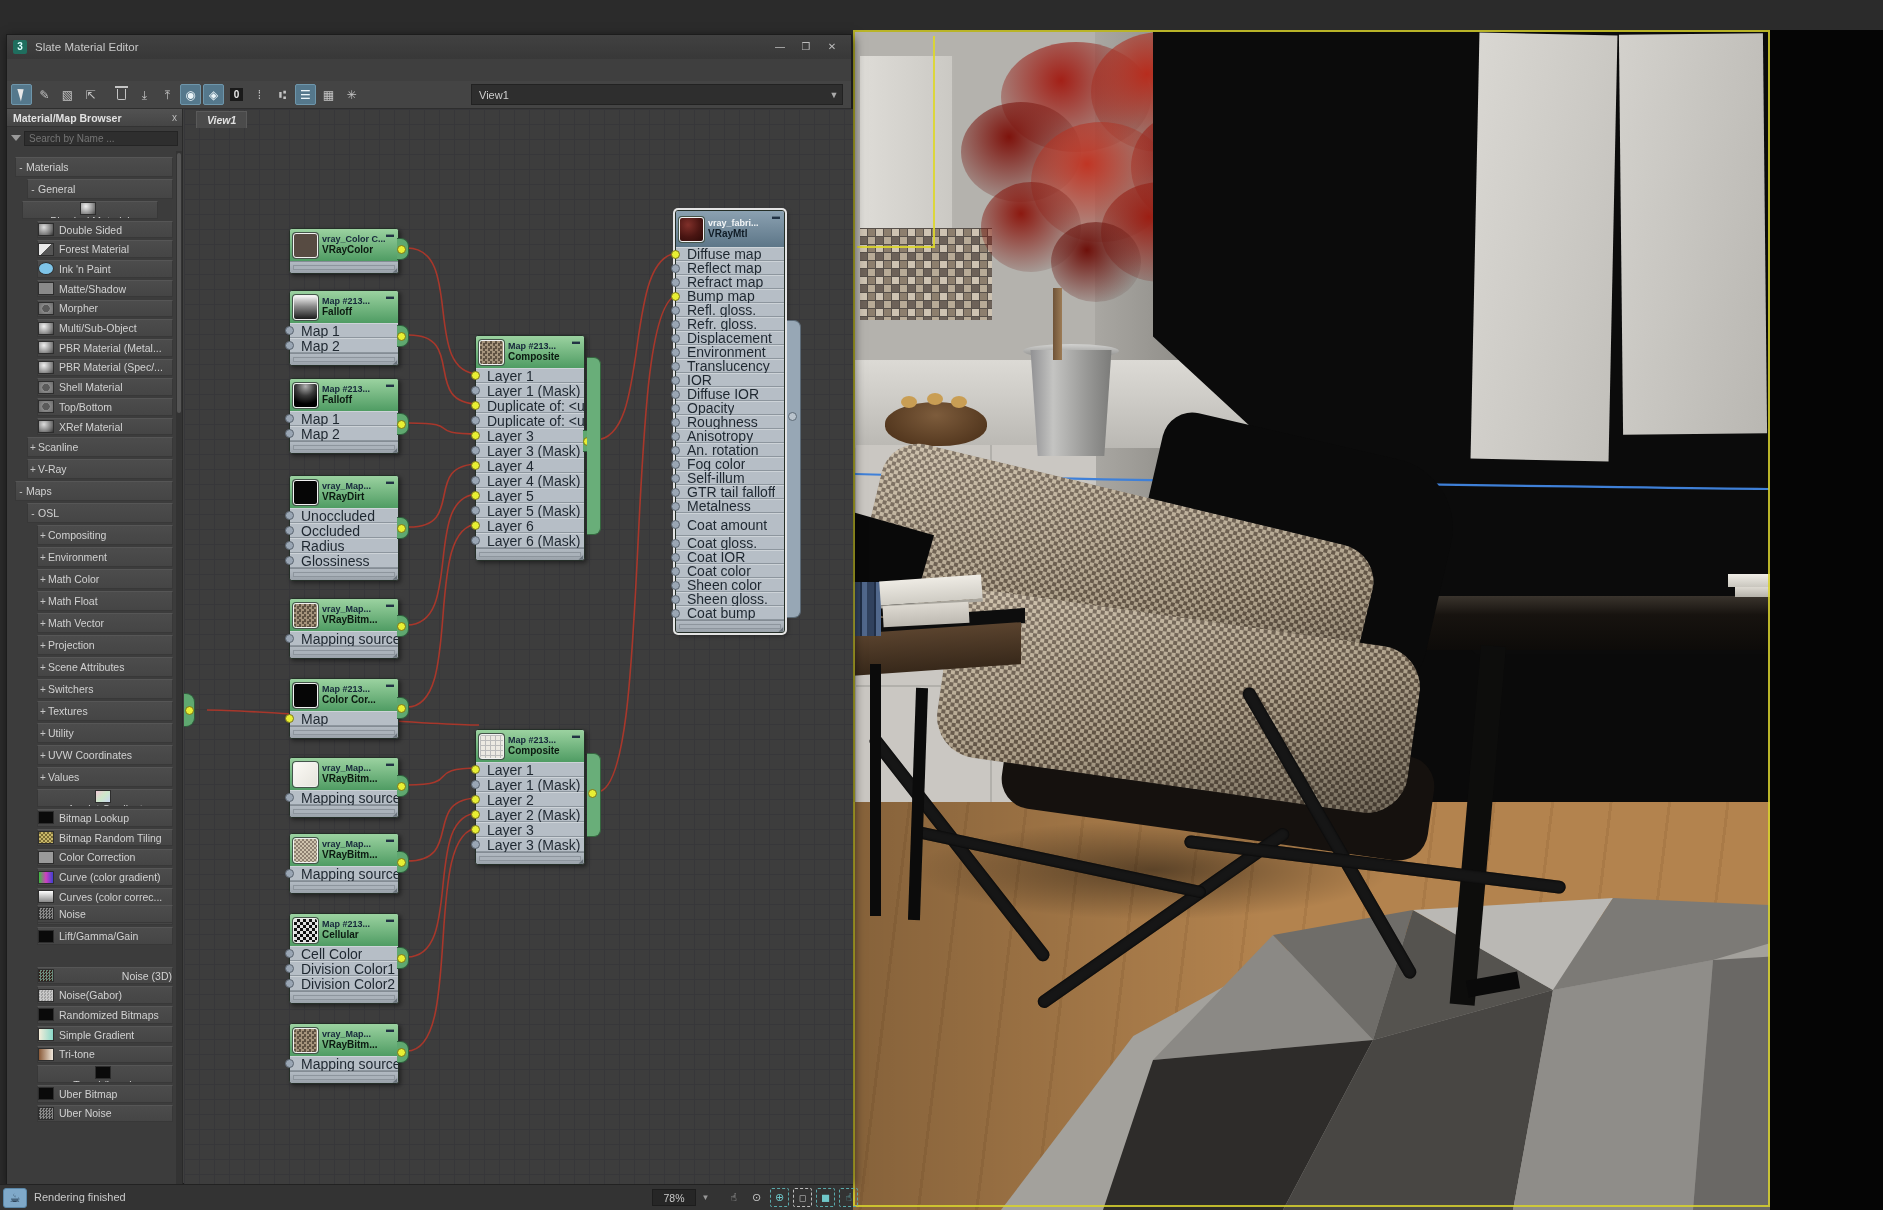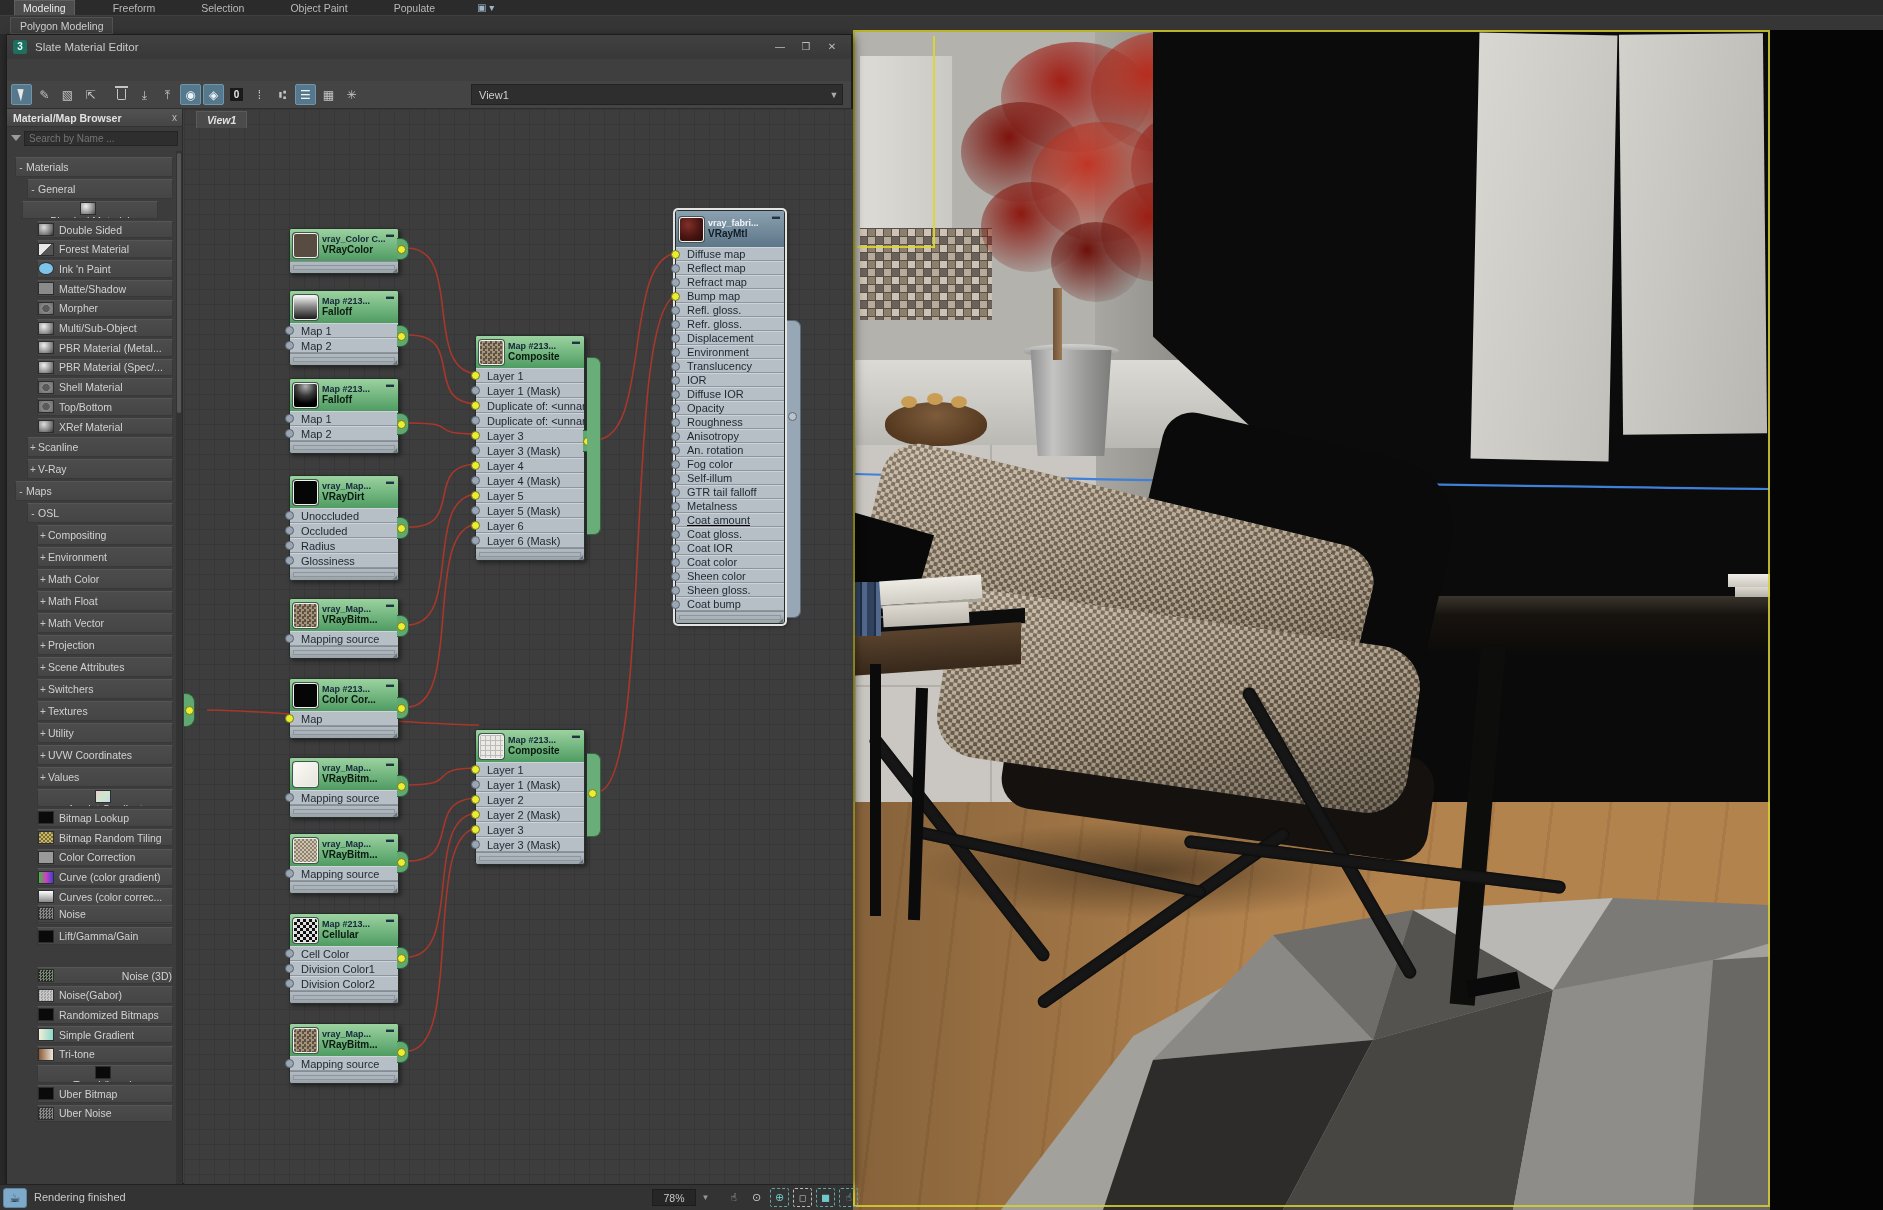--- a/index.html
+++ b/index.html
@@ -65,21 +65,21 @@
   .nhead.green{background:linear-gradient(#9bd2a0,#4f9c63);}
   .nhead.blue{background:linear-gradient(#8ba1b1,#5d7688);}
   .nthumb{width:25px;height:25px;border:1px solid #f2f2f2;border-radius:3px;flex:none;box-shadow:0 0 0 1px #44554a;}
   .ntitles{margin-left:4px;line-height:1.15;overflow:hidden;}
   .ntitle1{font-size:9px;font-weight:bold;color:#15263a;white-space:nowrap;}
   .ntitle2{font-size:10px;font-weight:bold;color:#0b1a10;white-space:nowrap;}
   .nhead.blue .ntitle1{color:#f2f5f7;}
   .nhead.blue .ntitle2{color:#101c26;}
   .ndash{position:absolute;right:4px;top:1px;color:#234;font-size:8px;}
   .nslot{position:relative;height:15px;border-top:1px solid #cdd3d8;border-bottom:1px solid #8d969e;background:#b6bec6;display:flex;align-items:center;}
-  .nslot span{font-size:11px;color:#1e2730;margin-left:11px;white-space:nowrap;overflow:hidden;}
+  .nslot span{font-size:14px;color:#1e2730;margin-left:11px;white-space:nowrap;overflow:hidden;}
   .sock{position:absolute;left:-5px;top:50%;margin-top:-4.5px;width:9px;height:9px;border-radius:50%;background:#9aa6b4;border:1px solid #5a646f;}
   .sock.yes{background:#e8ef33;border-color:#79751c;}
   .nfoot{height:12px;background:linear-gradient(#b2bac2,#9aa2aa);border-radius:0 0 3px 3px;border-top:1px solid #848c94;position:relative;}
   .nfoot:before{content:"";position:absolute;left:3px;right:3px;top:3px;height:3px;background:#aab2ba;border:1px solid #8d959d;}
   .nfoot:after{content:"◢";position:absolute;right:1px;bottom:0px;font-size:6px;color:#6a737b;}
   .nout{position:absolute;right:-11px;width:12px;height:22px;background:#5fa870;border:1px solid #2e5c3c;border-left:none;border-radius:0 8px 8px 0;}
   .nout i{position:absolute;right:2px;top:50%;margin-top:-4.5px;width:9px;height:9px;border-radius:50%;background:#e8ef33;border:1px solid #79751c;}
   .bracket{position:absolute;width:14px;border:1px solid;border-left:none;border-radius:0 7px 7px 0;}
   .bracket.green{background:#69ae79;border-color:#35663f;}
   .bracket.gray{background:#97a7b5;border-color:#5c6a76;}
@@ -182,33 +182,20 @@
   .ctable-legR{left:1000px;top:616px;width:26px;height:564px;background:#080808;}
   .wfy-v{left:80px;top:6px;width:2px;height:212px;background:#ddd72b;opacity:.9;}
   .wfy-h{left:4px;top:216px;width:78px;height:2px;background:#ddd72b;opacity:.9;}
   .vp-border{left:0;top:0;width:917px;height:1177px;border:2px solid #d8d22e;opacity:.85;}
 </style>
 </head>
 <body>
 
 <div id="stage">
 
-  <div id="ribbon">
-    <div id="ribbon-tabs">
-        <div class="rtab active">Modeling</div>
-        <div class="rtab">Freeform</div>
-        <div class="rtab">Selection</div>
-        <div class="rtab">Object Paint</div>
-        <div class="rtab">Populate</div>
-        <div class="ribbon-menu-icon">▣ ▾</div>
-      </div>
-    <div id="ribbon-row2">
-      <div id="poly-tab">Polygon Modeling</div>
-    </div>
-  </div>
 
   <div id="vp">
     <div class="wall-left"></div>
     <div class="wall-col"></div>
     <div class="cabinet"></div>
     <div class="mosaic"></div>
     <div class="counter"></div>
     <div class="island">
       <div class="seamv"></div>
         <div class="seamh1"></div>
@@ -930,21 +917,21 @@
               <span>Self-illum</span>
             </div>
             <div class="nslot" style="height: 14px;">
               <i class="sock"></i>
               <span>GTR tail falloff</span>
             </div>
             <div class="nslot" style="height: 14px;">
               <i class="sock"></i>
               <span>Metalness</span>
             </div>
-            <div class="nslot" style="height: 14px; text-decoration: underline;">
+            <div class="nslot" style="height: 23px;">
               <i class="sock"></i>
               <span>Coat amount</span>
             </div>
             <div class="nslot" style="height: 14px;">
               <i class="sock"></i>
               <span>Coat gloss.</span>
             </div>
             <div class="nslot" style="height: 14px;">
               <i class="sock"></i>
               <span>Coat IOR</span>

